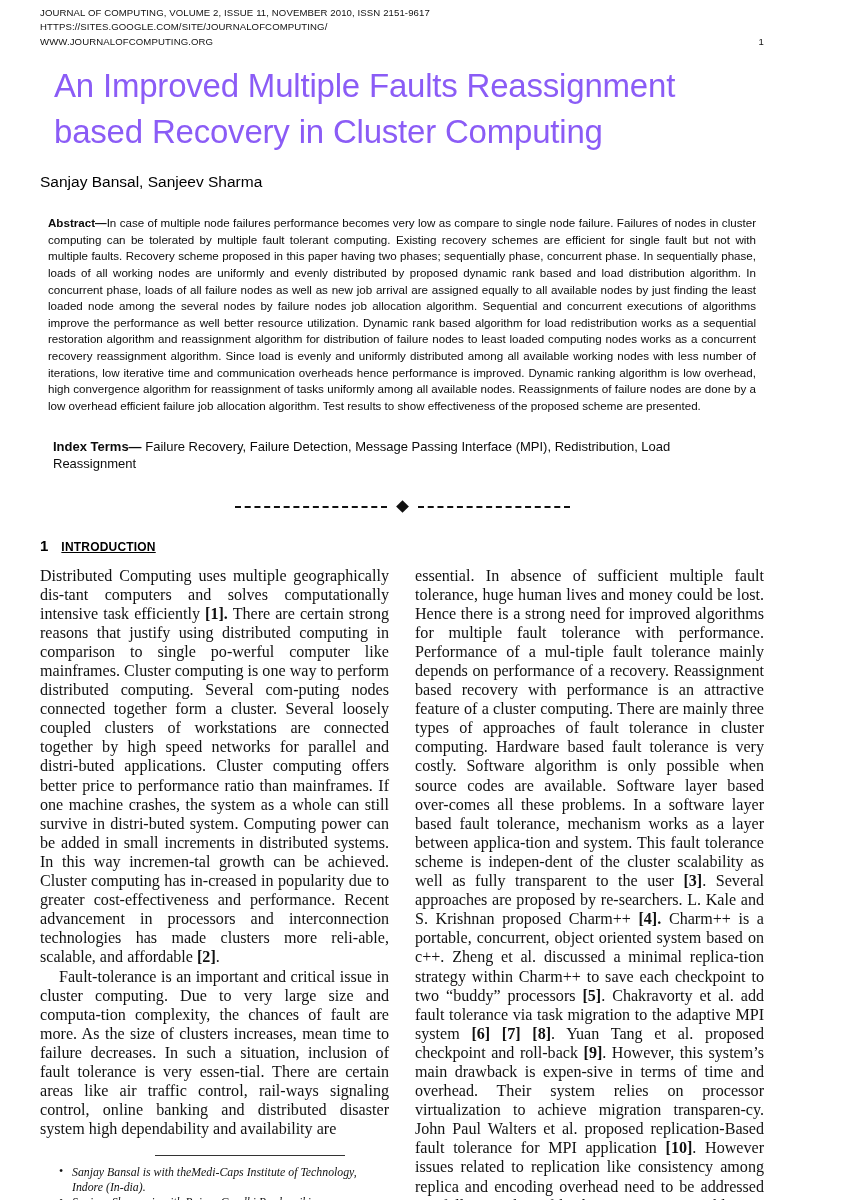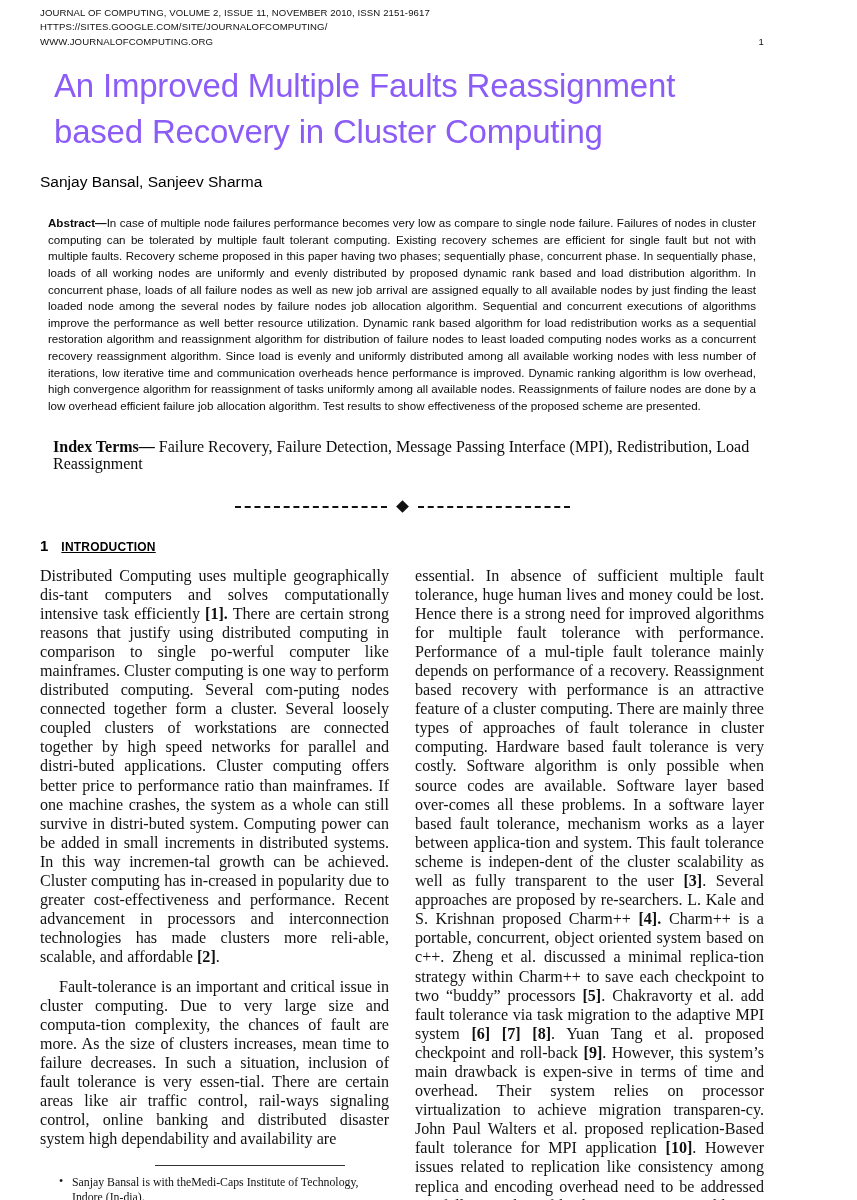--- a/index.html
+++ b/index.html
@@ -65,22 +65,22 @@
   .abstract {
     font-family: "Liberation Sans", "DejaVu Sans", sans-serif;
     font-size: 11.6px;
     line-height: 16.6px;
     text-align: justify;
     margin: 22px 8px 0 8px;
     color: #0b0b0b;
   }
   .abstract .lead { font-weight: bold; }
   .idxterms {
-    font-family: Liberation Serif, serif;
-    font-size: 16px;
+    font-family: Liberation Sans, sans-serif;
+    font-size: 13px;
     line-height: 16.6px;
     margin: 25px 8px 0 13px;
     color: #0b0b0b;
   }
   .idxterms .lead { font-weight: bold; }
 
   
   .divider {
     display: flex;
     align-items: center;
@@ -135,39 +135,40 @@
   .col p {
     margin: 0;
     font-size: 16.1px;
     line-height: 19.1px;
     text-align: justify;
     text-indent: 0;
     color: #111;
     hyphens: manual;
   }
   .col p.indent { text-indent: 19px; }
-  .col p + p { margin-top: 10px; }
+  .col p + p { margin-top: 0; }
   b { font-weight: bold; }
 
   
   .footnote-wrap {
     margin-top: 17px;
   }
   .footnote-rule {
     width: 190px;
     height: 0;
     border-top: 1px solid #333;
     margin: 0 0 9px 115px;
   }
   ul.footnotes {
     margin: 0;
     padding: 0 0 0 19px;
     list-style: none;
   }
   ul.footnotes li {
+    font-style: italic;
     font-size: 11.8px;
     line-height: 14.5px;
     color: #111;
     position: relative;
     padding-left: 13px;
     margin-bottom: 1px;
   }
   ul.footnotes li::before {
     content: "\2022";
     position: absolute;

